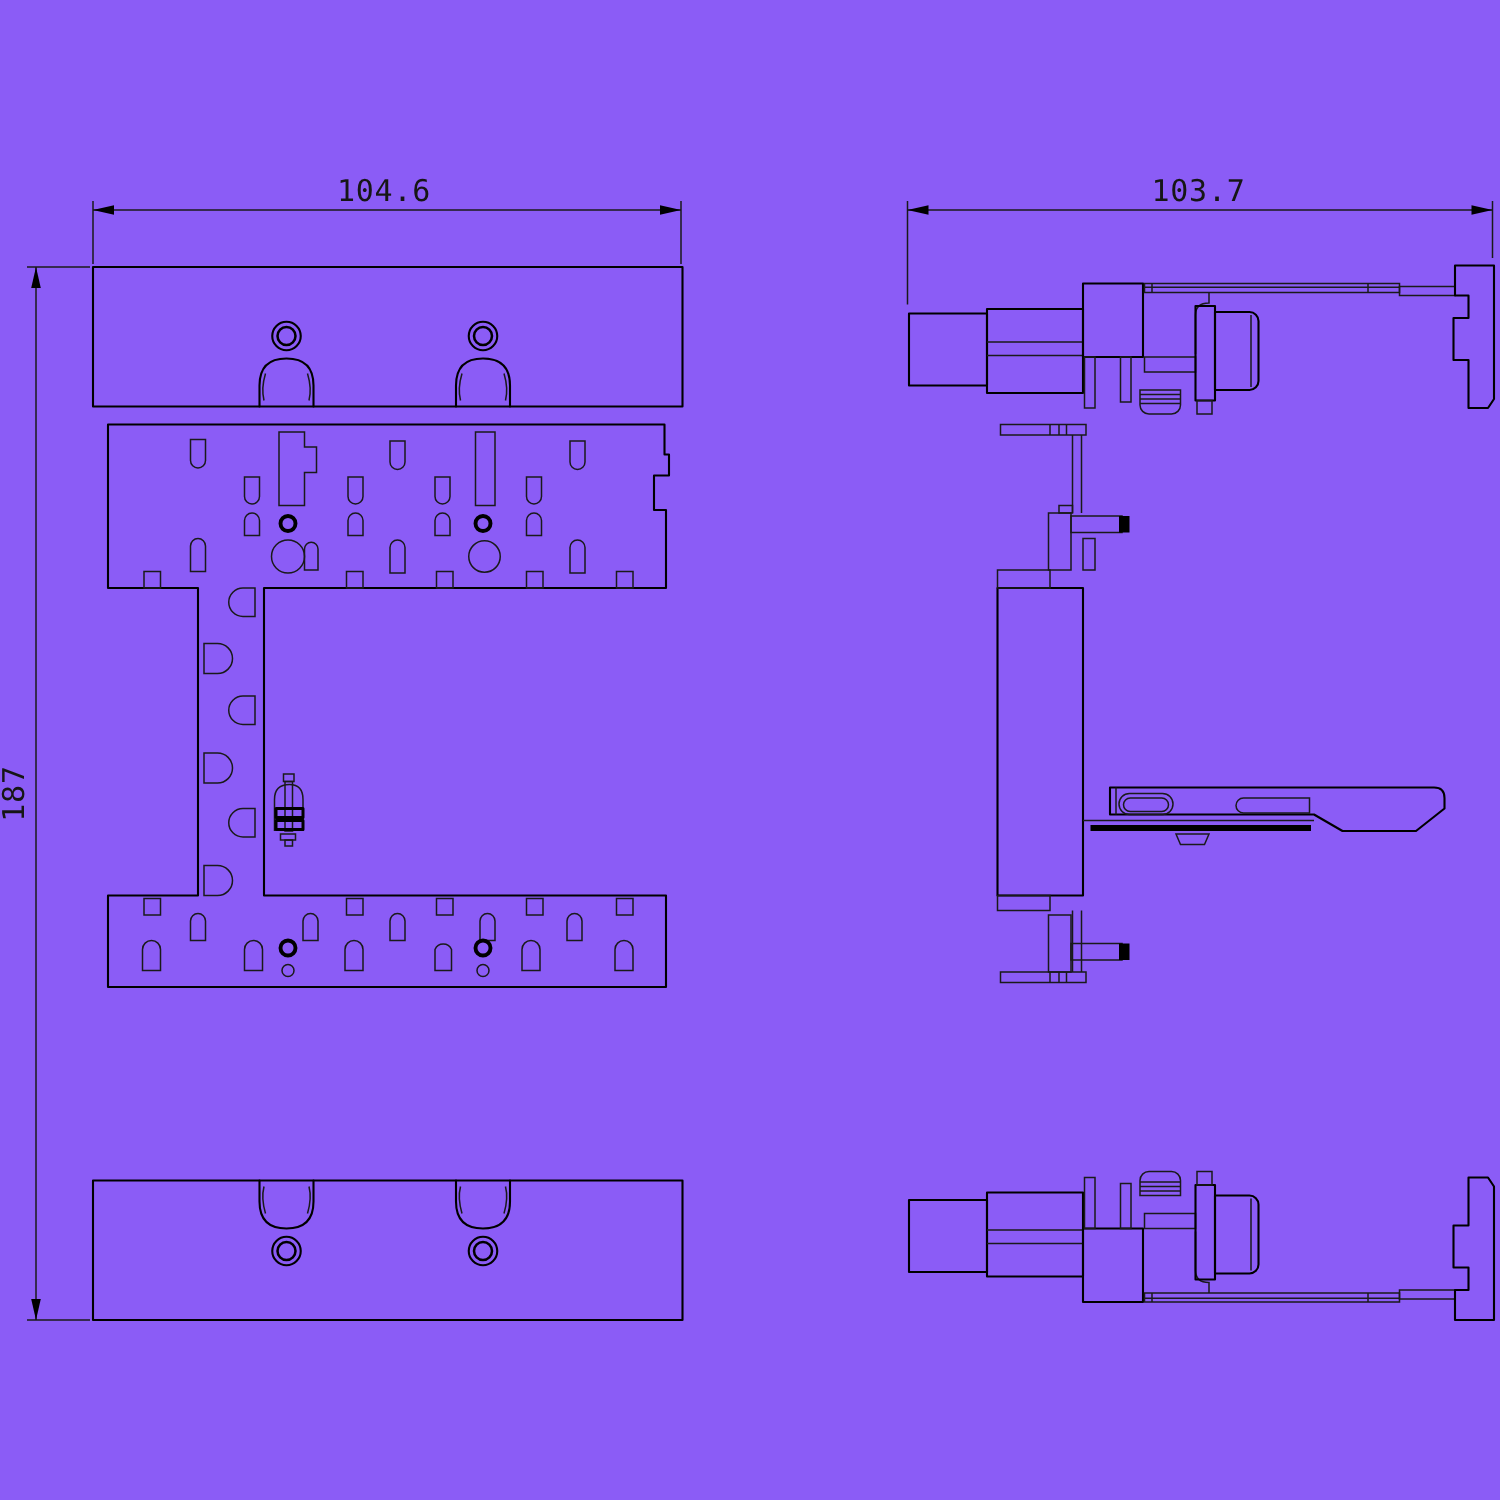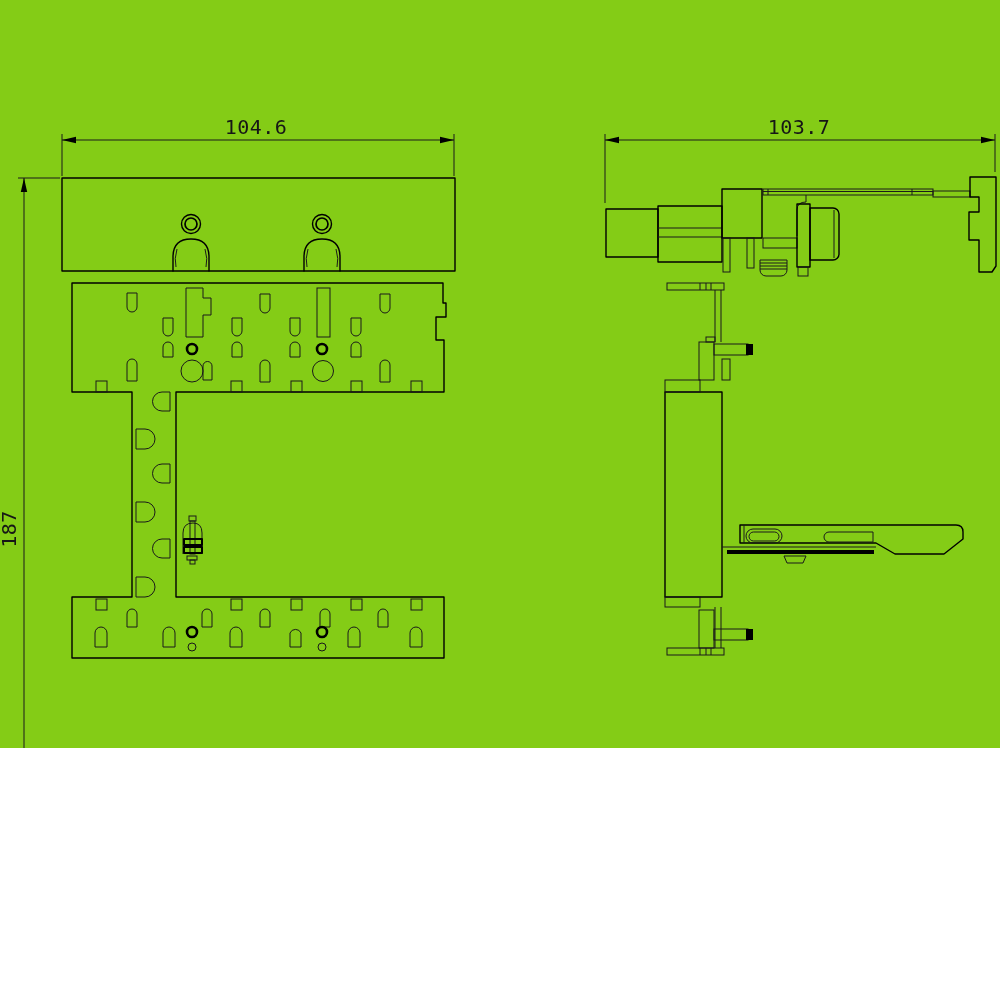--- a/index.html
+++ b/index.html
@@ -1,16 +1,16 @@
 <!DOCTYPE html>
 <html><head>
 <meta charset="utf-8">
 <style>
   html,body{margin:0;padding:0;background:#ffffff;}
-  .stage{position:relative;width:1000px;height:748px;background:#84cc16;overflow:hidden;}
+  .stage{position:relative;width:1000px;height:1000px;background:#8b5cf6;overflow:hidden;}
   svg{position:absolute;left:0;top:0;}
   .ln{fill:none;stroke:#000000;stroke-width:1.4;stroke-linejoin:round;stroke-linecap:round;}
   .thin{fill:none;stroke:#1a1a1a;stroke-width:1;stroke-linejoin:miter;stroke-linecap:butt;}
   .solid{fill:#000000;stroke:none;}
   .dim-text{font-family:"DejaVu Sans Mono","Liberation Mono",monospace;font-size:20px;fill:#161616;letter-spacing:0.5px;}
 </style>
 </head>
 <body>
 
 <div class="stage">

